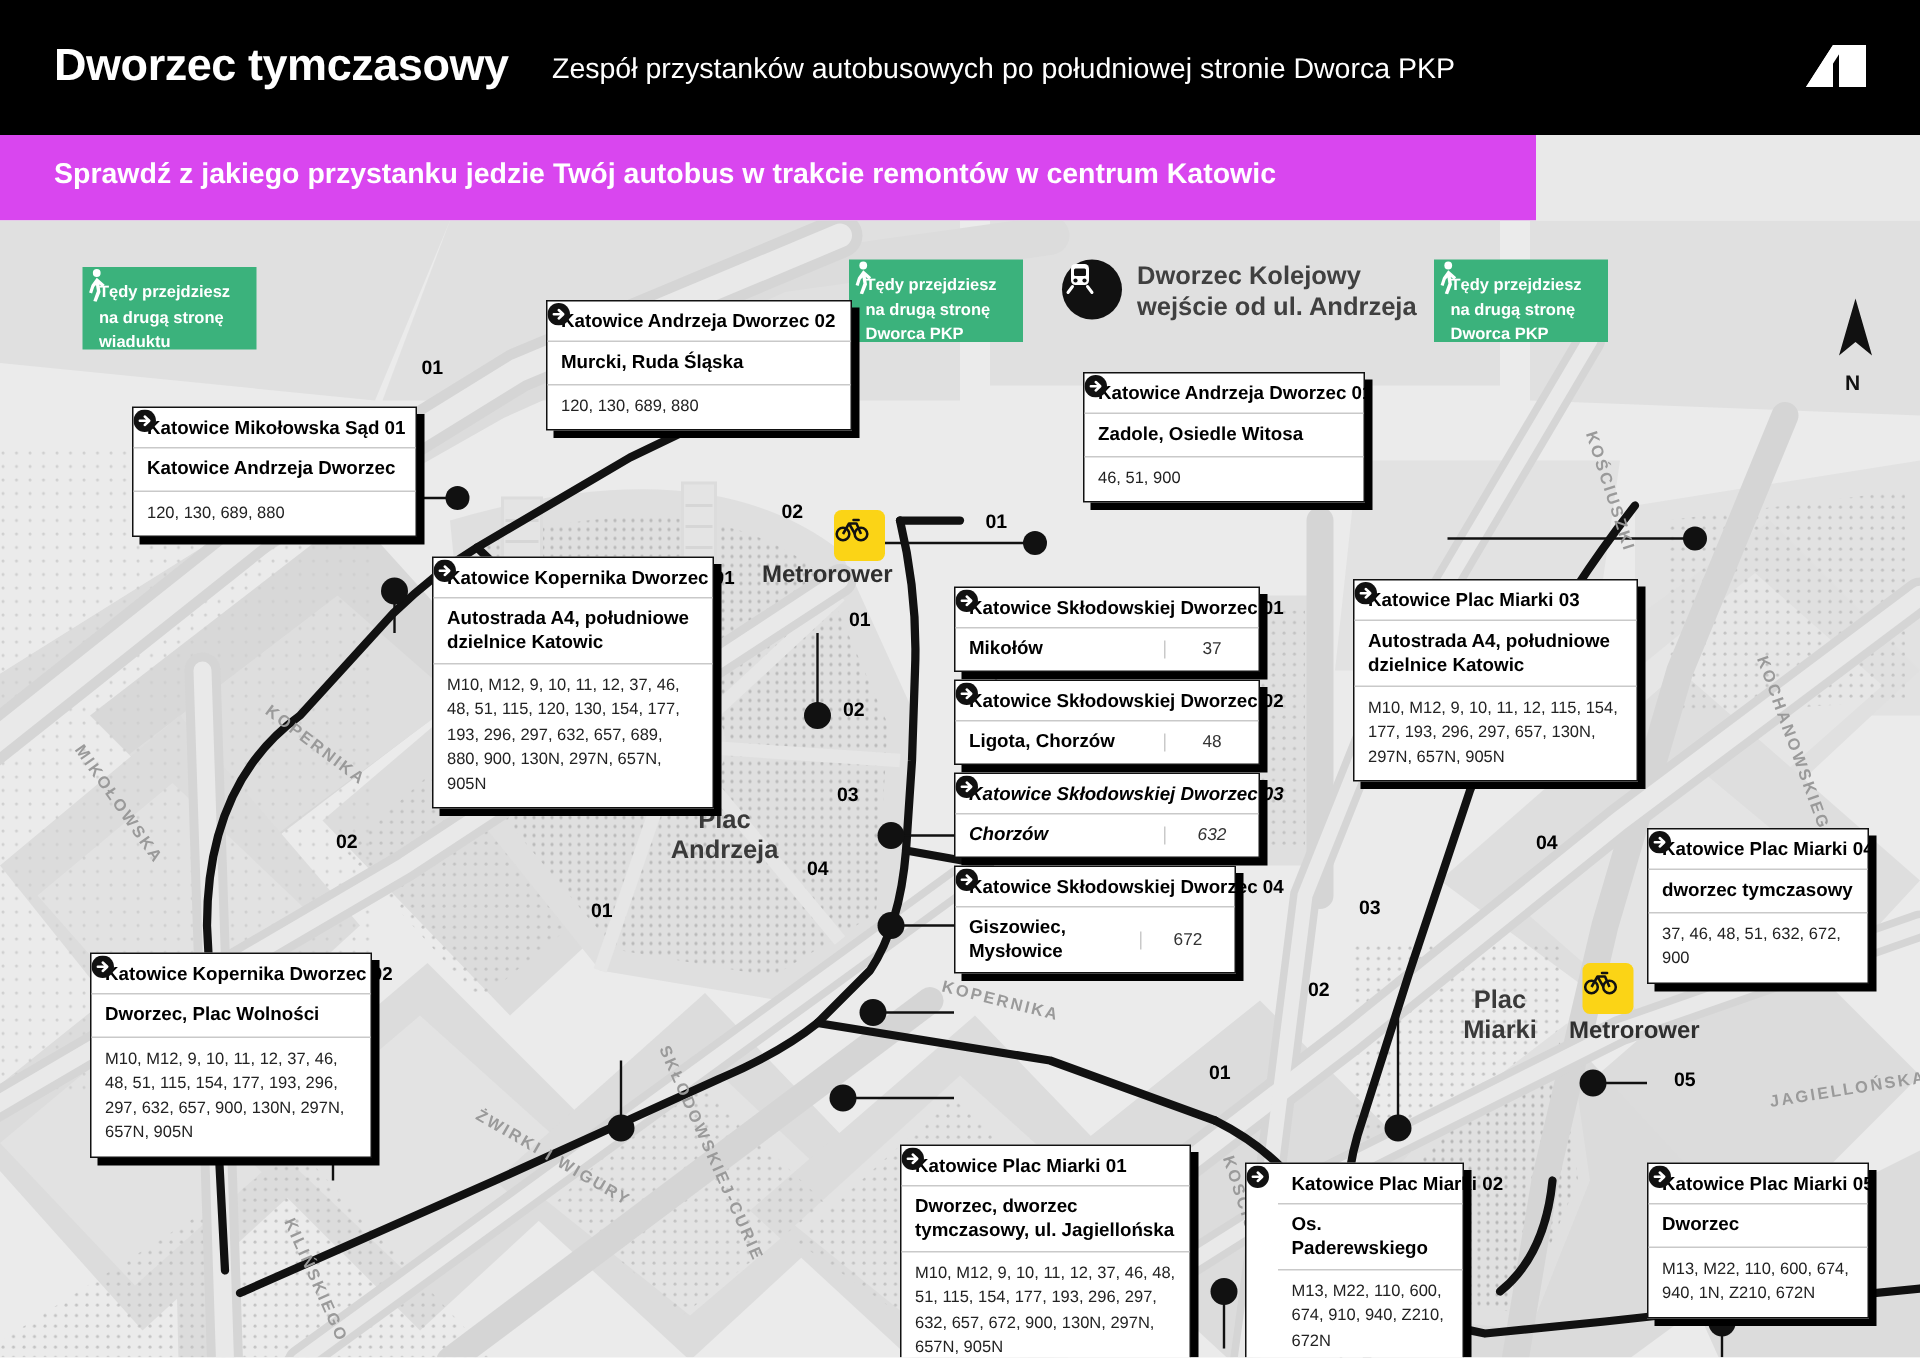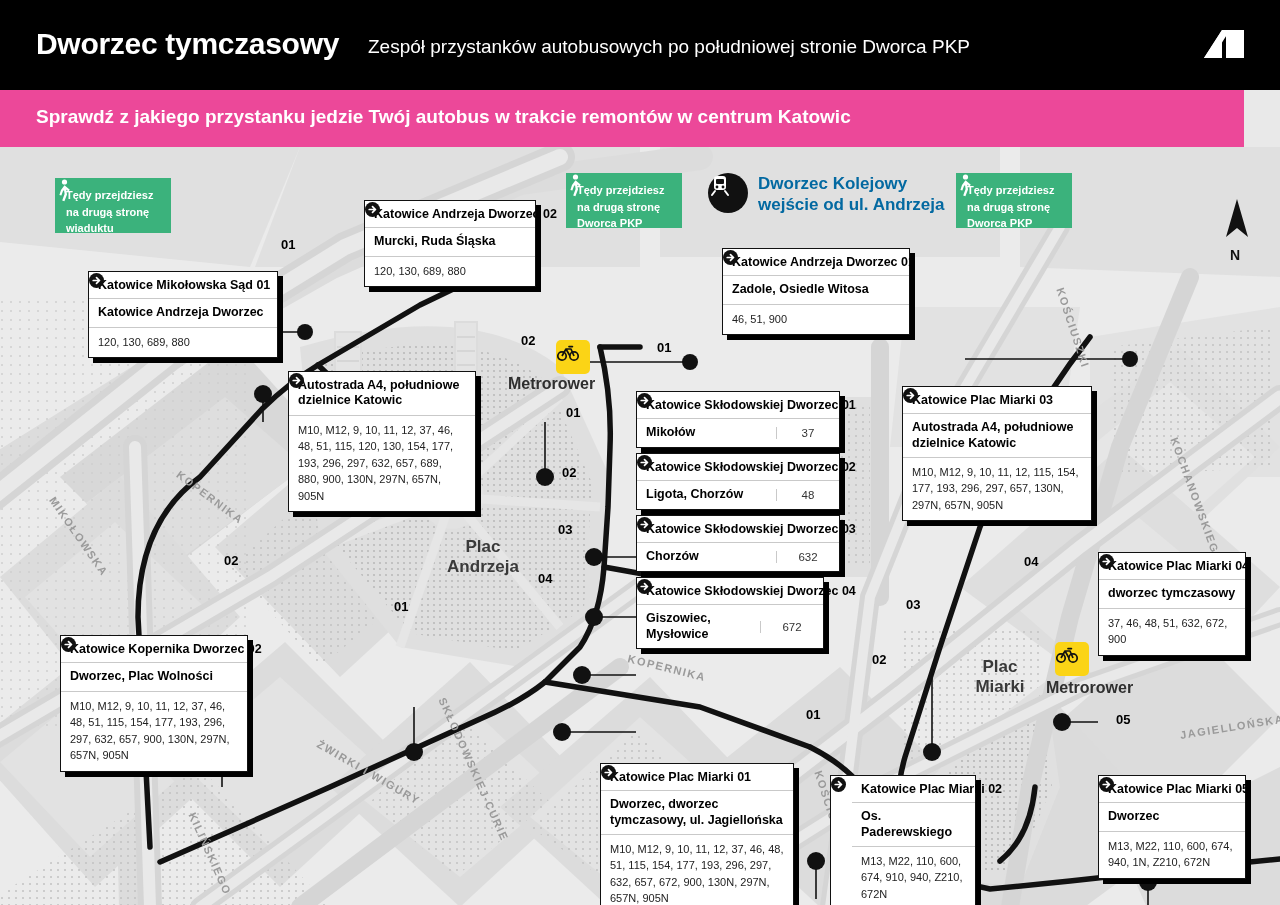--- a/index.html
+++ b/index.html
@@ -4,21 +4,21 @@
 <style>
   html,body{margin:0;padding:0;background:#fff;}
   body{font-family:"Liberation Sans",sans-serif;}
   #page{position:relative;width:1280px;height:905px;overflow:hidden;background:#e9e9e9;}
 
   
   .hdr{position:absolute;left:0;top:0;width:1280px;height:90px;background:#000;}
   .hdr-title{position:absolute;left:36px;top:27px;color:#fff;font-size:30px;font-weight:bold;letter-spacing:-.3px;white-space:nowrap;}
   .hdr-sub{position:absolute;left:368px;top:36px;color:#fff;font-size:19px;white-space:nowrap;}
   .logo{position:absolute;right:32px;top:26px;width:46px;height:40px;}
-  .subbar{position:absolute;left:0;top:90px;width:1244px;height:57px;background:#ec4899;}
+  .subbar{position:absolute;left:0;top:90px;width:1024px;height:57px;background:#d946ef;}
   .subbar-txt{position:absolute;left:36px;top:16px;color:#fff;font-size:19px;font-weight:bold;white-space:nowrap;}
 
   
   #map{position:absolute;left:0;top:147px;width:1280px;height:758px;overflow:hidden;background:#ebebeb;}
   #map svg{position:absolute;left:0;top:0;}
 
   
   .card{position:absolute;background:#fff;border:1px solid #111;box-shadow:5px 5px 0 #000;box-sizing:border-box;}
   .card .c-name{font-size:12.5px;font-weight:bold;color:#000;padding:6px 9px 6px 9px;line-height:1.15;border-bottom:1px solid #c9c9c9;white-space:nowrap;}
   .card .c-dir{display:flex;align-items:flex-start;gap:7px;padding:6px 9px;border-bottom:1px solid #c9c9c9;}
@@ -34,21 +34,21 @@
   .walk{position:absolute;background:#3bb27c;display:flex;align-items:flex-start;padding:9px 12px 9px 11px;box-sizing:border-box;}
   .walk .w-ic{flex:0 0 auto;width:18px;height:24px;margin-right:9px;margin-top:1px;}
   .walk .w-txt{color:#fff;font-size:11px;font-weight:bold;line-height:1.5;}
 
   
   .numlbl{position:absolute;font-size:13px;font-weight:bold;color:#000;}
   .placelbl{position:absolute;font-size:17px;font-weight:bold;color:#3a3a3a;line-height:1.15;text-align:center;}
   .bikebox{position:absolute;width:34px;height:34px;background:#fbd416;border-radius:5px;display:flex;align-items:center;justify-content:center;}
   .metrolbl{position:absolute;font-size:16px;font-weight:bold;color:#2f2f2f;white-space:nowrap;}
   .trainmark{position:absolute;width:40px;height:40px;border-radius:50%;background:#111;display:flex;align-items:center;justify-content:center;}
-  .trainlbl{position:absolute;font-size:17px;font-weight:bold;color:#0369a1;line-height:1.25;white-space:nowrap;}
+  .trainlbl{position:absolute;font-size:17px;font-weight:bold;color:#404040;line-height:1.25;white-space:nowrap;}
   .compass{position:absolute;}
   .compass-n{position:absolute;font-size:14px;font-weight:bold;color:#111;}
   .stname{position:absolute;font-size:11px;font-weight:bold;color:#9a9a9a;letter-spacing:1.6px;white-space:nowrap;transform-origin:left center;}
 </style>
 </head>
 <body>
 
 <div id="page">
 
   <div class="hdr">
@@ -371,21 +371,21 @@
       <div class="c-dir">
         <svg class="c-arrow" viewBox="0 0 16 16">
             <circle cx="8" cy="8" r="8" fill="#111"></circle>
             <path d="M4.5 8 h6 M8 5 l3.2 3 -3.2 3" stroke="#fff" stroke-width="1.8" fill="none" stroke-linecap="round" stroke-linejoin="round"></path>
           </svg>
         <span class="c-dirtxt">Katowice Andrzeja Dworzec</span>
       </div>
       <div class="c-lines">120, 130, 689, 880</div>
     </div>
 
-    <div class="card" style="left:364px;top:53px;width:172px;">
+    <div class="card" style="left:364px;top:53px;width:204px;">
       <div class="c-name">Katowice Andrzeja Dworzec 02</div>
       <div class="c-dir">
         <svg class="c-arrow" viewBox="0 0 16 16">
             <circle cx="8" cy="8" r="8" fill="#111"></circle>
             <path d="M4.5 8 h6 M8 5 l3.2 3 -3.2 3" stroke="#fff" stroke-width="1.8" fill="none" stroke-linecap="round" stroke-linejoin="round"></path>
           </svg>
         <span class="c-dirtxt">Murcki, Ruda Śląska</span>
       </div>
       <div class="c-lines">120, 130, 689, 880</div>
     </div>
@@ -396,20 +396,21 @@
         <svg class="c-arrow" viewBox="0 0 16 16">
             <circle cx="8" cy="8" r="8" fill="#111"></circle>
             <path d="M4.5 8 h6 M8 5 l3.2 3 -3.2 3" stroke="#fff" stroke-width="1.8" fill="none" stroke-linecap="round" stroke-linejoin="round"></path>
           </svg>
         <span class="c-dirtxt">Zadole, Osiedle Witosa</span>
       </div>
       <div class="c-lines">46, 51, 900</div>
     </div>
 
     <div class="card" style="left:288px;top:224px;width:188px;">
+      <div class="c-name">Katowice Kopernika Dworzec 01</div>
       <div class="c-dir">
         <svg class="c-arrow" viewBox="0 0 16 16">
             <circle cx="8" cy="8" r="8" fill="#111"></circle>
             <path d="M4.5 8 h6 M8 5 l3.2 3 -3.2 3" stroke="#fff" stroke-width="1.8" fill="none" stroke-linecap="round" stroke-linejoin="round"></path>
           </svg>
         <span class="c-dirtxt">Autostrada A4, południowe dzielnice Katowic</span>
       </div>
       <div class="c-lines">M10, M12, 9, 10, 11, 12, 37, 46, 48, 51, 115, 120, 130, 154, 177, 193, 296, 297, 632, 657, 689, 880, 900, 130N, 297N, 657N, 905N</div>
     </div>
 
@@ -446,21 +447,21 @@
           <svg class="c-arrow" viewBox="0 0 16 16">
               <circle cx="8" cy="8" r="8" fill="#111"></circle>
               <path d="M4.5 8 h6 M8 5 l3.2 3 -3.2 3" stroke="#fff" stroke-width="1.8" fill="none" stroke-linecap="round" stroke-linejoin="round"></path>
             </svg>
           <span class="c-dirtxt">Ligota, Chorzów</span>
         </div>
         <div class="c-badge">48</div>
       </div>
     </div>
 
-    <div class="card" style="left:636px;top:368px;width:204px;">
+    <div class="card" style="left:636px;top:368px;width:204px;font-style:italic;">
       <div class="c-name">Katowice Skłodowskiej Dworzec 03</div>
       <div class="c-row last">
         <div class="c-dir">
           <svg class="c-arrow" viewBox="0 0 16 16">
               <circle cx="8" cy="8" r="8" fill="#111"></circle>
               <path d="M4.5 8 h6 M8 5 l3.2 3 -3.2 3" stroke="#fff" stroke-width="1.8" fill="none" stroke-linecap="round" stroke-linejoin="round"></path>
             </svg>
           <span class="c-dirtxt">Chorzów</span>
         </div>
         <div class="c-badge">632</div>

